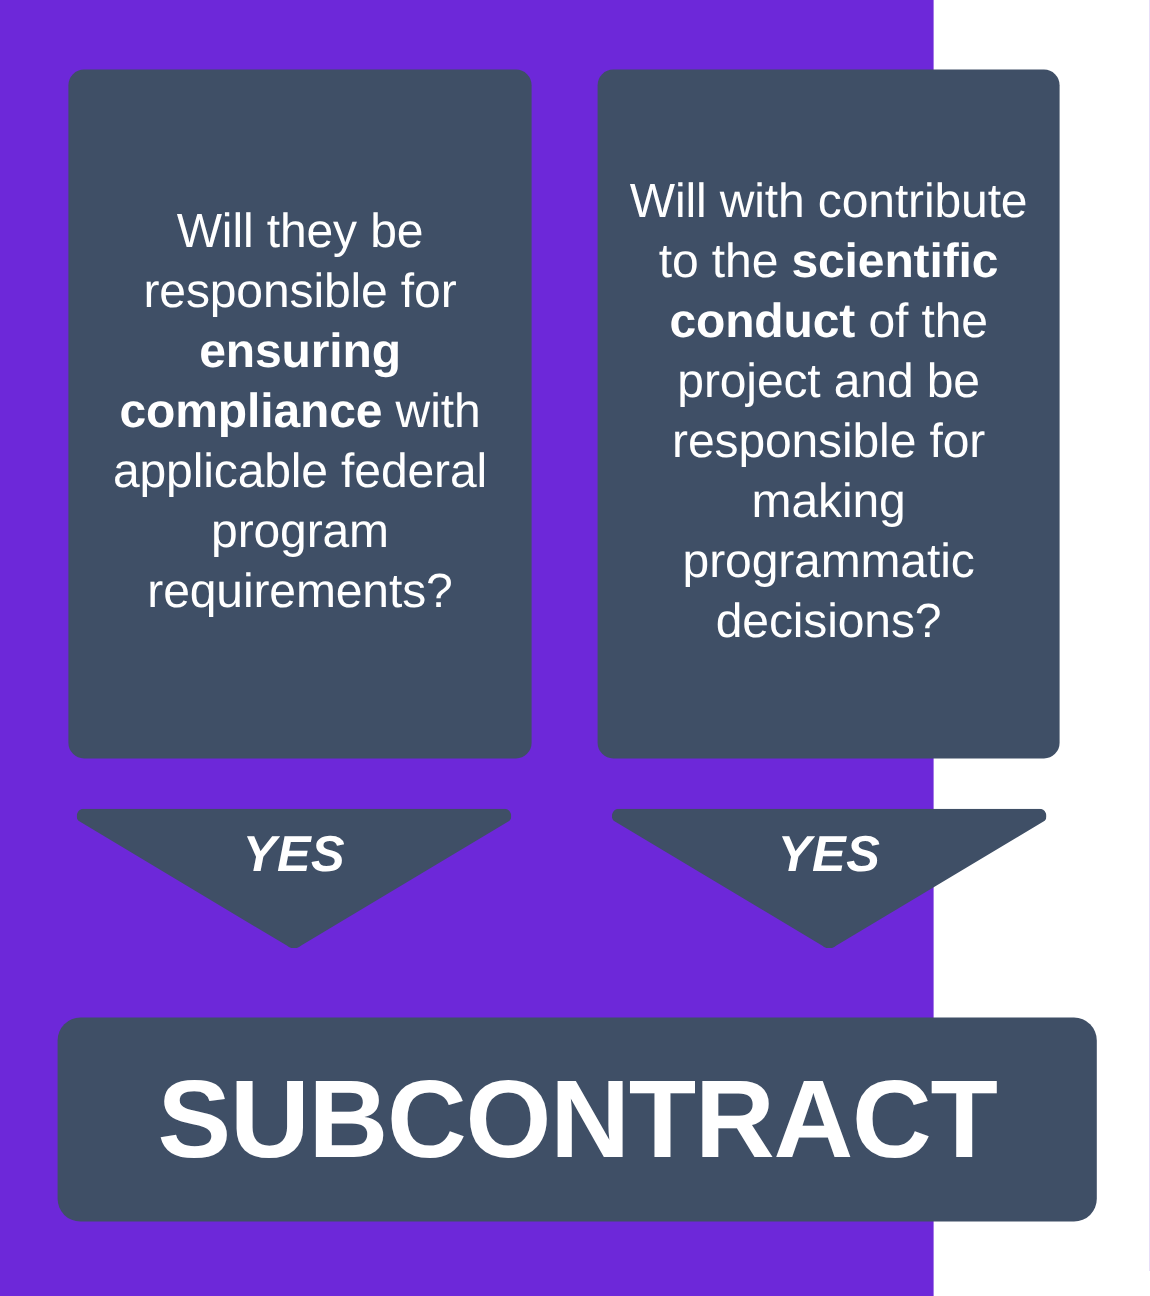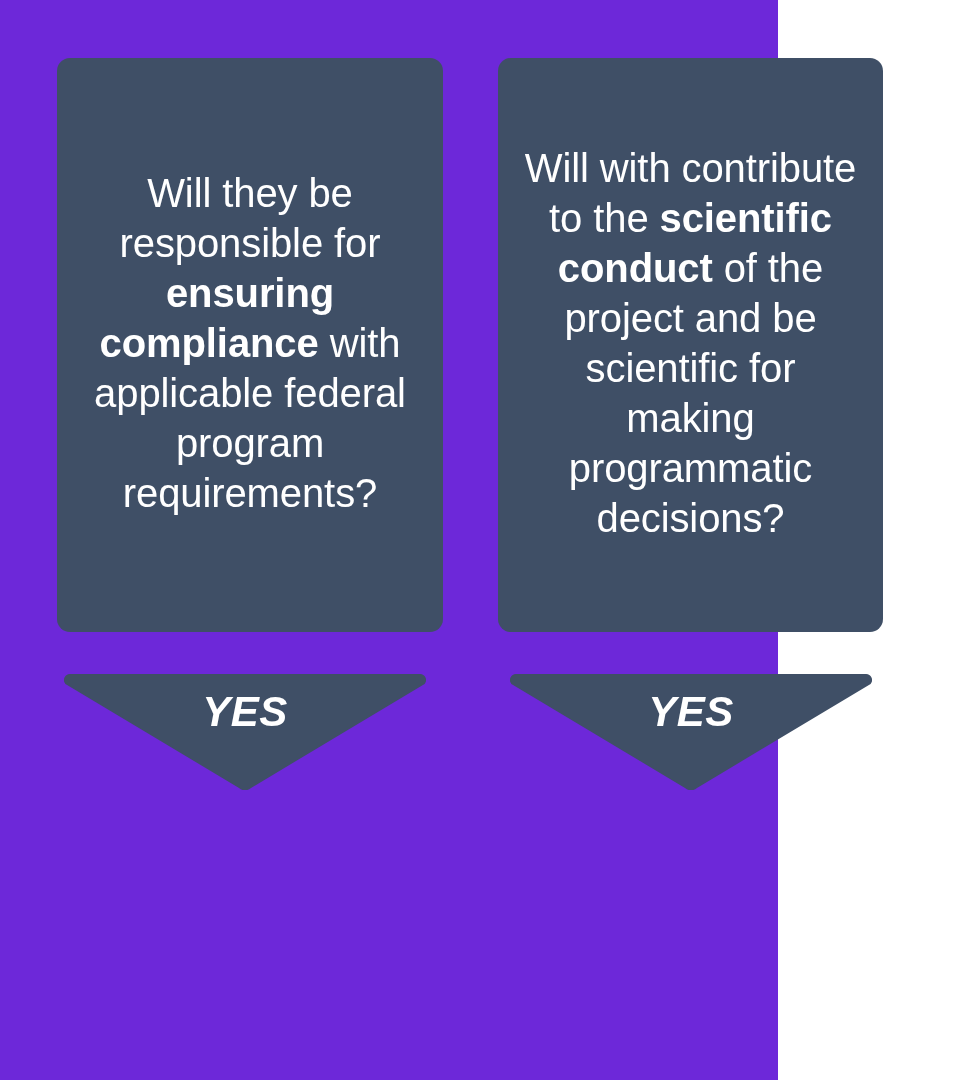--- a/index.html
+++ b/index.html
@@ -117,32 +117,35 @@
 <div id="flow-canvas">
 
   <div class="question-box left">
     <div class="question-text">
       <span>Will they be responsible for </span><b>ensuring compliance</b><span> with applicable federal program requirements?</span>
     </div>
   </div>
 
   <div class="question-box right">
     <div class="question-text">
-      <span>Will with contribute to the </span><b>scientific conduct</b><span> of the project and be scientific for making programmatic decisions?</span>
+      <span>Will with contribute to the </span><b>scientific conduct</b><span> of the project and be responsible for making programmatic decisions?</span>
     </div>
   </div>
 
   <div class="yes-arrow left">
     <svg class="arrow-shape" viewBox="0 0 362 116" preserveAspectRatio="none">
       <path d="M6 0 H356 A6 6 0 0 1 360.6 9.9 L187 114 A9 9 0 0 1 175 114 L1.4 9.9 A6 6 0 0 1 6 0 Z" fill="#3f4f66"></path>
     </svg>
     <div class="yes-label">YES</div>
   </div>
 
   <div class="yes-arrow right">
     <svg class="arrow-shape" viewBox="0 0 362 116" preserveAspectRatio="none">
       <path d="M6 0 H356 A6 6 0 0 1 360.6 9.9 L187 114 A9 9 0 0 1 175 114 L1.4 9.9 A6 6 0 0 1 6 0 Z" fill="#3f4f66"></path>
     </svg>
     <div class="yes-label">YES</div>
   </div>
 
+  <div class="result-box">
+    <div class="result-text">SUBCONTRACT</div>
+  </div>
 
 </div>
 
 </body></html>

